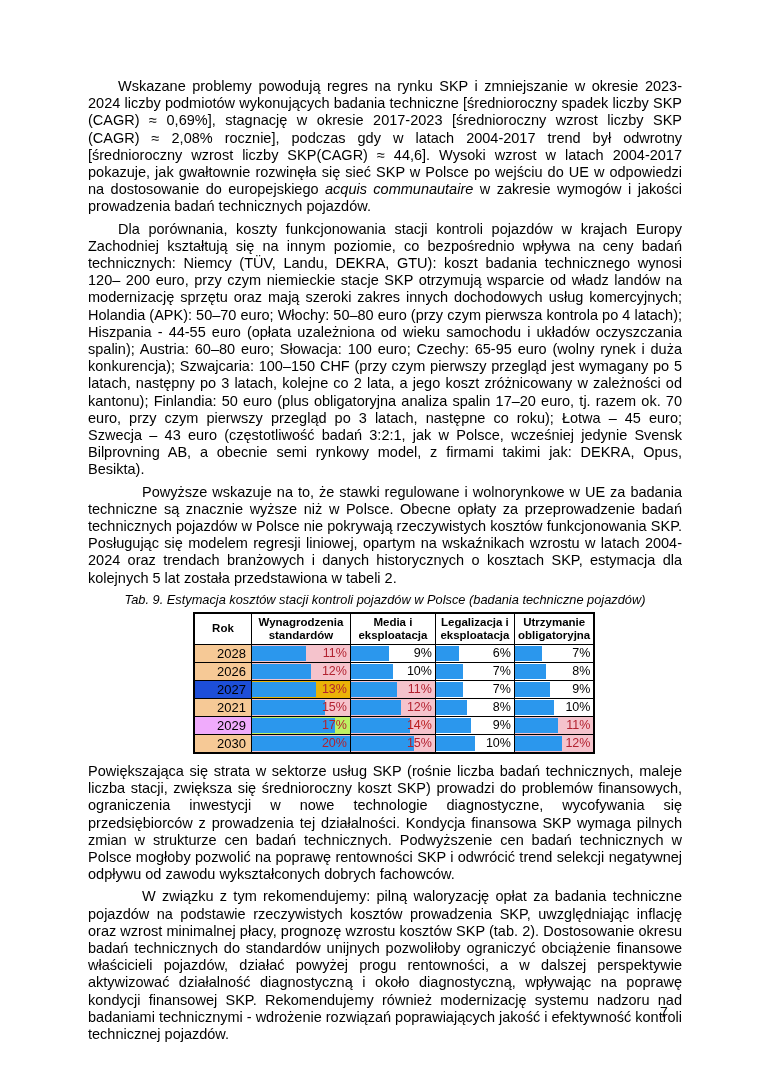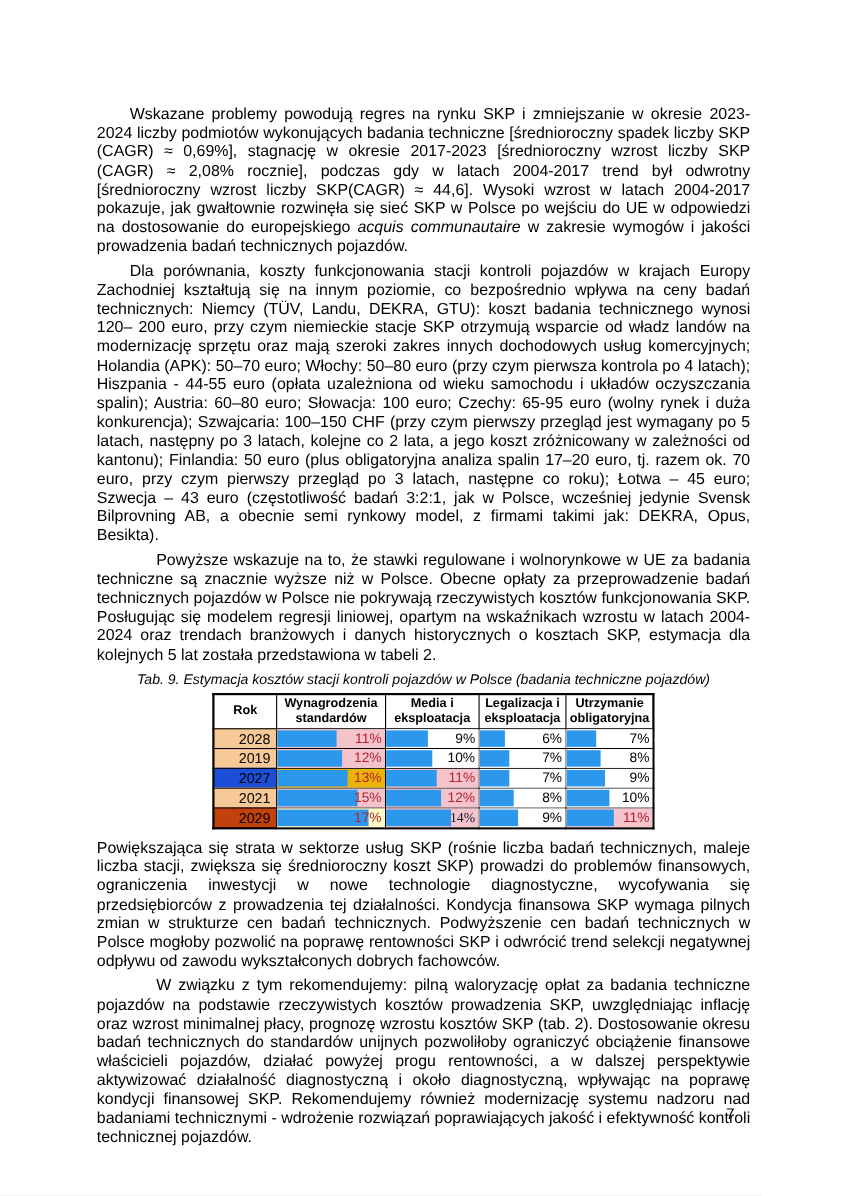--- a/index.html
+++ b/index.html
@@ -7,21 +7,21 @@
     position:relative;
     width:768px; height:1087px;
     background:#ffffff;
     font-family:"Liberation Sans", sans-serif;
     color:#000;
     overflow:hidden;
     margin:0 auto;
   }
   .content {
     position:absolute;
-    left:88px; top:96px;
+    left:88px; top:78px;
     width:594px;
   }
   .content p {
     margin:0;
     font-size:14.5px;
     line-height:17.2px;
     text-align:justify;
   }
   .content p + p, #paras-after p:first-child { margin-top:5px; }
   p.indent-small { text-indent:30px; }
@@ -145,21 +145,21 @@
             </td>
             <td>
               <div class="val-cell" style="background: rgb(255, 255, 255);">
                 <div class="val-bar" style="background: rgb(43, 151, 237); width: 35%;"></div>
                 <div class="val-label" style="color: rgb(0, 0, 0);">7%</div>
               </div>
             </td>
           </tr>
           <tr>
             <td style="background: rgb(246, 201, 150);">
-              <span class="year-cell">2019</span>
+              <span class="year-cell">2026</span>
             </td>
             <td>
               <div class="val-cell" style="background: rgb(245, 195, 204);">
                 <div class="val-bar" style="background: rgb(43, 151, 237); width: 60%;"></div>
                 <div class="val-label" style="color: rgb(178, 34, 48);">12%</div>
               </div>
             </td>
             <td>
               <div class="val-cell" style="background: rgb(255, 255, 255);">
                 <div class="val-bar" style="background: rgb(43, 151, 237); width: 50%;"></div>
@@ -231,45 +231,74 @@
               </div>
             </td>
             <td>
               <div class="val-cell" style="background: rgb(255, 255, 255);">
                 <div class="val-bar" style="background: rgb(43, 151, 237); width: 50%;"></div>
                 <div class="val-label" style="color: rgb(0, 0, 0);">10%</div>
               </div>
             </td>
           </tr>
           <tr>
-            <td style="background: #c2410c; padding-left: 22px;">
+            <td style="background: #f0abfc; padding-left: 22px;">
               <span class="year-cell">2029</span>
             </td>
             <td>
-              <div class="val-cell" style="background: #fef9c3;">
+              <div class="val-cell" style="background: #bef264;">
                 <div class="val-bar" style="background: rgb(43, 151, 237); width: 85%;"></div>
                 <div class="val-label" style="color: rgb(178, 34, 48);">17%</div>
               </div>
             </td>
             <td>
               <div class="val-cell" style="background: rgb(245, 195, 204);">
                 <div class="val-bar" style="background: rgb(43, 151, 237); width: 70%;"></div>
-                <div class="val-label" style="color: #0f172a; font-family: Liberation Serif, serif;">14%</div>
+                <div class="val-label" style="color: #b91c1c;">14%</div>
               </div>
             </td>
             <td>
               <div class="val-cell" style="background: rgb(255, 255, 255);">
                 <div class="val-bar" style="background: rgb(43, 151, 237); width: 45%;"></div>
                 <div class="val-label" style="color: rgb(0, 0, 0);">9%</div>
               </div>
             </td>
             <td>
               <div class="val-cell" style="background: rgb(245, 195, 204);">
                 <div class="val-bar" style="background: rgb(43, 151, 237); width: 55%;"></div>
                 <div class="val-label" style="color: rgb(178, 34, 48);">11%</div>
+              </div>
+            </td>
+          </tr>
+          <tr>
+            <td style="background: rgb(246, 201, 150);">
+              <span class="year-cell">2030</span>
+            </td>
+            <td>
+              <div class="val-cell" style="background: rgb(245, 195, 204);">
+                <div class="val-bar" style="background: rgb(43, 151, 237); width: 100%;"></div>
+                <div class="val-label" style="color: rgb(178, 34, 48);">20%</div>
+              </div>
+            </td>
+            <td>
+              <div class="val-cell" style="background: rgb(245, 195, 204);">
+                <div class="val-bar" style="background: rgb(43, 151, 237); width: 75%;"></div>
+                <div class="val-label" style="color: rgb(178, 34, 48);">15%</div>
+              </div>
+            </td>
+            <td>
+              <div class="val-cell" style="background: rgb(255, 255, 255);">
+                <div class="val-bar" style="background: rgb(43, 151, 237); width: 50%;"></div>
+                <div class="val-label" style="color: rgb(0, 0, 0);">10%</div>
+              </div>
+            </td>
+            <td>
+              <div class="val-cell" style="background: rgb(245, 195, 204);">
+                <div class="val-bar" style="background: rgb(43, 151, 237); width: 60%;"></div>
+                <div class="val-label" style="color: rgb(178, 34, 48);">12%</div>
               </div>
             </td>
           </tr>
         </tbody>
     </table>
     <div id="paras-after">
         <p class="indent-none"><span>Powiększająca się strata w sektorze usług SKP (rośnie liczba badań technicznych, maleje liczba stacji, zwiększa się średnioroczny koszt SKP) prowadzi do problemów finansowych, ograniczenia inwestycji w nowe technologie diagnostyczne, wycofywania się przedsiębiorców z prowadzenia tej działalności. Kondycja finansowa SKP wymaga pilnych zmian w strukturze cen badań technicznych. Podwyższenie cen badań technicznych w Polsce mogłoby pozwolić na poprawę rentowności SKP i odwrócić trend selekcji negatywnej odpływu od zawodu wykształconych dobrych fachowców.</span></p>
         <p class="indent-large"><span>W związku z tym rekomendujemy: pilną waloryzację opłat za badania techniczne pojazdów na podstawie rzeczywistych kosztów prowadzenia SKP, uwzględniając inflację oraz wzrost minimalnej płacy, prognozę wzrostu kosztów SKP (tab. 2). Dostosowanie okresu badań technicznych do standardów unijnych pozwoliłoby ograniczyć obciążenie finansowe właścicieli pojazdów, działać powyżej progu rentowności, a w dalszej perspektywie aktywizować działalność diagnostyczną i około diagnostyczną, wpływając na poprawę kondycji finansowej SKP. Rekomendujemy również modernizację systemu nadzoru nad badaniami technicznymi - wdrożenie rozwiązań poprawiających jakość i efektywność kontroli technicznej pojazdów.</span></p>
       </div>
   </div>

